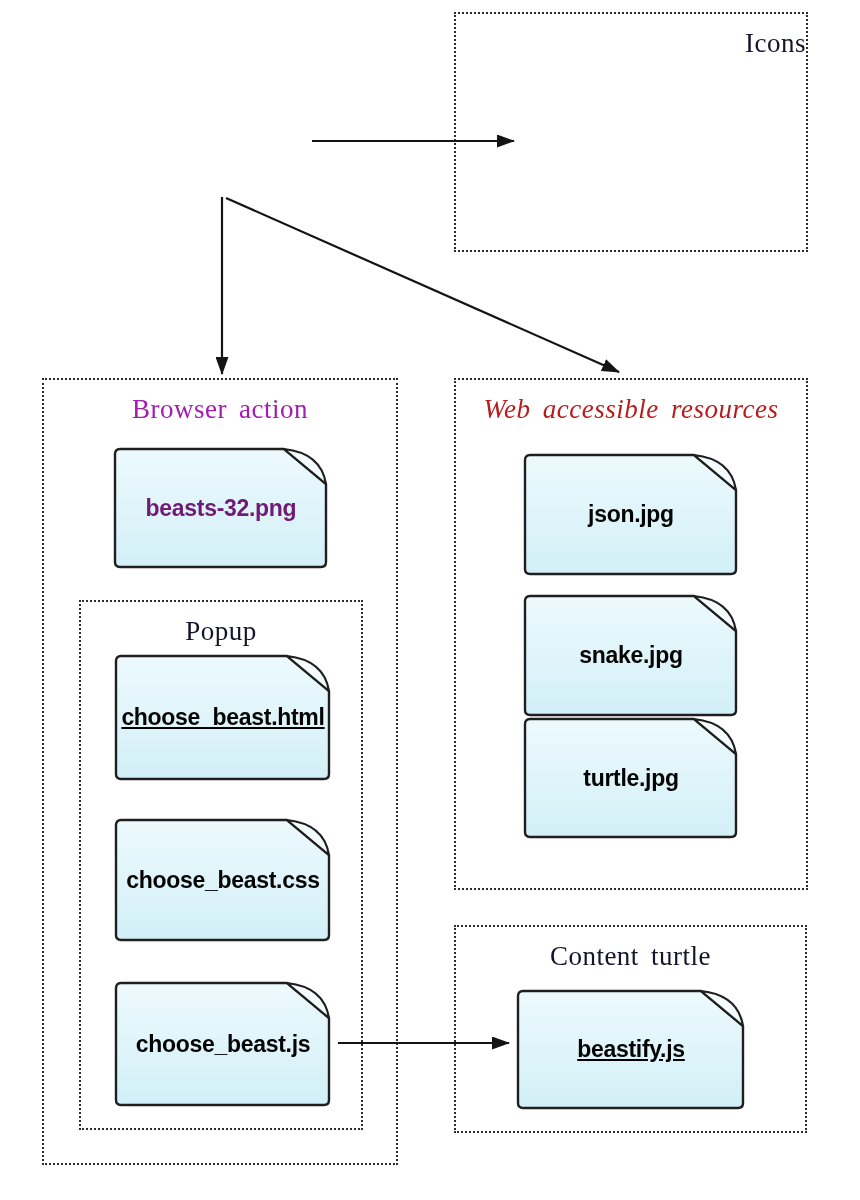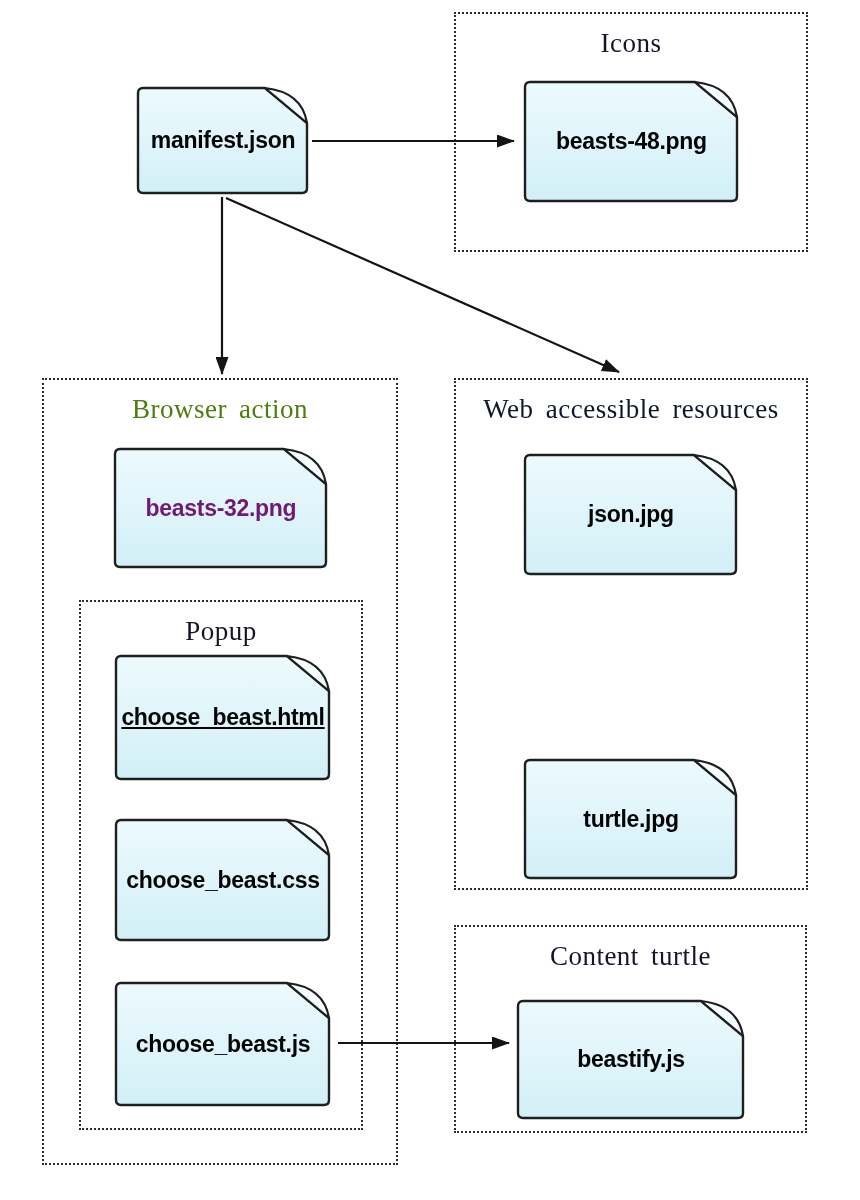--- a/index.html
+++ b/index.html
@@ -55,41 +55,27 @@
 
   <svg id="grad-defs" aria-hidden="true">
     <defs>
       <linearGradient id="docGrad" x1="0" y1="0" x2="0" y2="1">
         <stop id="gstop0" offset="0" stop-color="#edfafd"></stop>
         <stop id="gstop1" offset="1" stop-color="#d2eff7"></stop>
       </linearGradient>
     </defs>
   </svg>
 
-  <div class="file-node" style="left:135px;top:85px;width:176px;height:111px;">
-      <svg width="176" height="111" viewBox="0 0 176 111" class="doc-shape">
-        <path d="M8,3 H 130 L 172,38 V 103 Q 172,108 167,108 H 8 Q 3,108 3,103 V 8 Q 3,3 8,3 Z" fill="url(#docGrad)" stroke="#1f1f1f" stroke-width="2.4" stroke-linejoin="round"></path>
-        <path d="M 130,3 Q 167,7 172,38 L 130,3 Z" fill="#f4fcfe" stroke="#1f1f1f" stroke-width="2.2" stroke-linejoin="round"></path>
-      </svg>
-    <span class="file-label" style="color: rgb(3, 3, 3);">manifest.json</span>
-  </div>
 
   <div class="group-box" style="left:454px;top:12px;width:354px;height:240px;">
-    <div class="box-title" style="color: rgb(20, 20, 43);">Icons</div>
-    <div class="file-node" style="left:66px;top:65px;width:219px;height:125px;">
-        <svg width="219" height="125" viewBox="0 0 219 125" class="doc-shape">
-          <path d="M8,3 H 173 L 215,38 V 117 Q 215,122 210,122 H 8 Q 3,122 3,117 V 8 Q 3,3 8,3 Z" fill="url(#docGrad)" stroke="#1f1f1f" stroke-width="2.4" stroke-linejoin="round"></path>
-          <path d="M 173,3 Q 210,7 215,38 L 173,3 Z" fill="#f4fcfe" stroke="#1f1f1f" stroke-width="2.2" stroke-linejoin="round"></path>
-        </svg>
-      <span class="file-label" style="color: rgb(3, 3, 3);">beasts-48.png</span>
-    </div>
+    <div class="box-title" style="color: rgb(20, 20, 43); text-align: right;">Icons</div>
   </div>
 
   <div class="group-box" style="left:42px;top:378px;width:356px;height:787px;">
-    <div class="box-title" style="color: #4d7c0f;">Browser action</div>
+    <div class="box-title" style="color: #a21caf;">Browser action</div>
     <div class="file-node" style="left:68px;top:66px;width:218px;height:124px;">
         <svg width="218" height="124" viewBox="0 0 218 124" class="doc-shape">
           <path d="M8,3 H 172 L 214,38 V 116 Q 214,121 209,121 H 8 Q 3,121 3,116 V 8 Q 3,3 8,3 Z" fill="url(#docGrad)" stroke="#1f1f1f" stroke-width="2.4" stroke-linejoin="round"></path>
           <path d="M 172,3 Q 209,7 214,38 L 172,3 Z" fill="#f4fcfe" stroke="#1f1f1f" stroke-width="2.2" stroke-linejoin="round"></path>
         </svg>
       <span class="file-label" style="color: #701a75;">beasts-32.png</span>
     </div>
 
     <div class="group-box" style="left:35px;top:220px;width:284px;height:530px;">
       <div class="box-title" style="color: rgb(20, 20, 43);">Popup</div>
@@ -111,40 +97,47 @@
           <svg width="220" height="128" viewBox="0 0 220 128" class="doc-shape">
             <path d="M8,3 H 174 L 216,38 V 120 Q 216,125 211,125 H 8 Q 3,125 3,120 V 8 Q 3,3 8,3 Z" fill="url(#docGrad)" stroke="#1f1f1f" stroke-width="2.4" stroke-linejoin="round"></path>
             <path d="M 174,3 Q 211,7 216,38 L 174,3 Z" fill="#f4fcfe" stroke="#1f1f1f" stroke-width="2.2" stroke-linejoin="round"></path>
           </svg>
         <span class="file-label" style="color: rgb(3, 3, 3);">choose_beast.js</span>
       </div>
     </div>
   </div>
 
   <div class="group-box" style="left:454px;top:378px;width:354px;height:512px;">
-    <div class="box-title" style="color: #0f172a;">Web accessible resources</div>
+    <div class="box-title" style="color: #b91c1c; font-style: italic;">Web accessible resources</div>
     <div class="file-node" style="left:66px;top:72px;width:218px;height:125px;">
         <svg width="218" height="125" viewBox="0 0 218 125" class="doc-shape">
           <path d="M8,3 H 172 L 214,38 V 117 Q 214,122 209,122 H 8 Q 3,122 3,117 V 8 Q 3,3 8,3 Z" fill="url(#docGrad)" stroke="#1f1f1f" stroke-width="2.4" stroke-linejoin="round"></path>
           <path d="M 172,3 Q 209,7 214,38 L 172,3 Z" fill="#f4fcfe" stroke="#1f1f1f" stroke-width="2.2" stroke-linejoin="round"></path>
         </svg>
       <span class="file-label" style="color: rgb(3, 3, 3);">json.jpg</span>
     </div>
-    <div class="file-node" style="left:66px;top:377px;width:218px;height:124px;">
+    <div class="file-node" style="left:66px;top:213px;width:218px;height:125px;">
+        <svg width="218" height="125" viewBox="0 0 218 125" class="doc-shape">
+          <path d="M8,3 H 172 L 214,38 V 117 Q 214,122 209,122 H 8 Q 3,122 3,117 V 8 Q 3,3 8,3 Z" fill="url(#docGrad)" stroke="#1f1f1f" stroke-width="2.4" stroke-linejoin="round"></path>
+          <path d="M 172,3 Q 209,7 214,38 L 172,3 Z" fill="#f4fcfe" stroke="#1f1f1f" stroke-width="2.2" stroke-linejoin="round"></path>
+        </svg>
+      <span class="file-label" style="color: rgb(3, 3, 3);">snake.jpg</span>
+    </div>
+    <div class="file-node" style="left:66px;top:336px;width:218px;height:124px;">
         <svg width="218" height="124" viewBox="0 0 218 124" class="doc-shape">
           <path d="M8,3 H 172 L 214,38 V 116 Q 214,121 209,121 H 8 Q 3,121 3,116 V 8 Q 3,3 8,3 Z" fill="url(#docGrad)" stroke="#1f1f1f" stroke-width="2.4" stroke-linejoin="round"></path>
           <path d="M 172,3 Q 209,7 214,38 L 172,3 Z" fill="#f4fcfe" stroke="#1f1f1f" stroke-width="2.2" stroke-linejoin="round"></path>
         </svg>
       <span class="file-label" style="color: rgb(3, 3, 3);">turtle.jpg</span>
     </div>
   </div>
 
   <div class="group-box" style="left:454px;top:925px;width:353px;height:208px;">
     <div class="box-title" style="color: rgb(20, 20, 43);">Content turtle</div>
-    <div class="file-node" style="left:59px;top:71px;width:232px;height:123px;">
+    <div class="file-node" style="left:59px;top:61px;width:232px;height:123px;text-decoration:underline;">
         <svg width="232" height="123" viewBox="0 0 232 123" class="doc-shape">
           <path d="M8,3 H 186 L 228,38 V 115 Q 228,120 223,120 H 8 Q 3,120 3,115 V 8 Q 3,3 8,3 Z" fill="url(#docGrad)" stroke="#1f1f1f" stroke-width="2.4" stroke-linejoin="round"></path>
           <path d="M 186,3 Q 223,7 228,38 L 186,3 Z" fill="#f4fcfe" stroke="#1f1f1f" stroke-width="2.2" stroke-linejoin="round"></path>
         </svg>
       <span class="file-label" style="color: rgb(3, 3, 3);">beastify.js</span>
     </div>
   </div>
 
   <svg id="arrows" width="860" height="1200" viewBox="0 0 860 1200">
     <defs>

